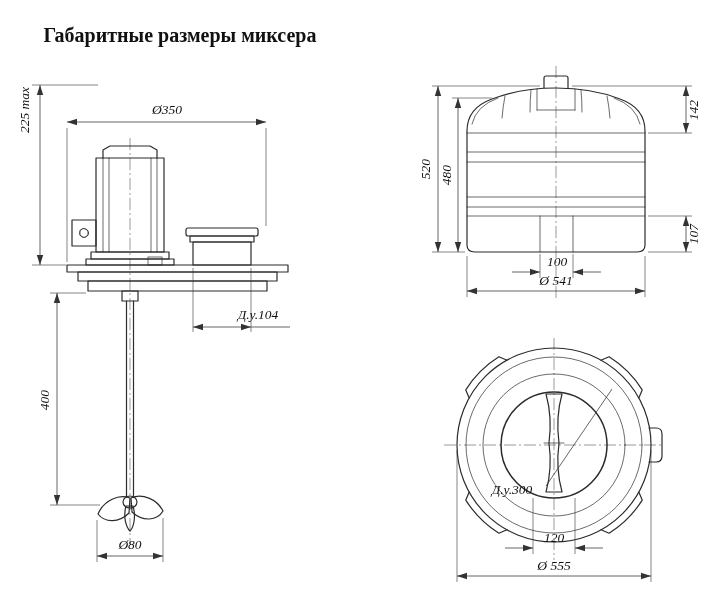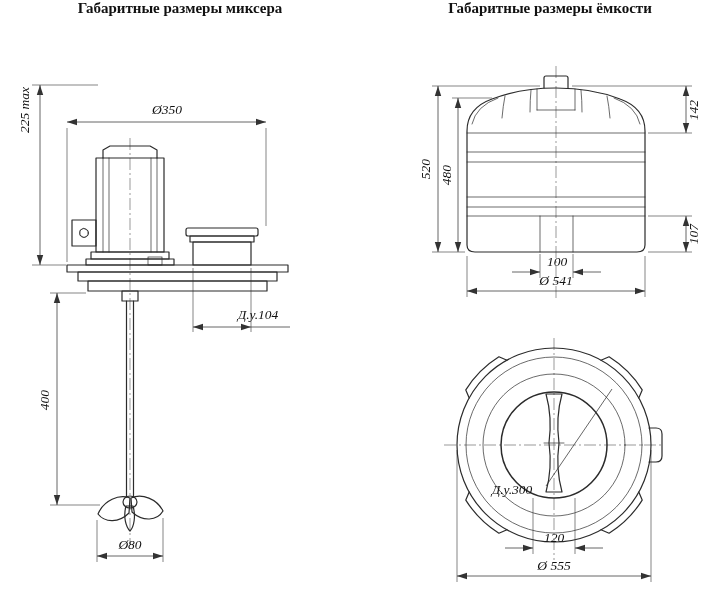--- a/index.html
+++ b/index.html
@@ -1,36 +1,35 @@
 <!DOCTYPE html>
 <html><head>
 <meta charset="utf-8">
 <style>
   html,body{margin:0;padding:0;background:#ffffff;}
   .canvas{position:relative;width:725px;height:600px;background:#ffffff;overflow:hidden;
           font-family:"Liberation Serif",serif;}
-  .title{position:absolute;top:0;text-align:center;font-weight:bold;font-size:15px;color:#111;}
+  .title{position:absolute;top:24px;text-align:center;font-weight:bold;font-size:20px;color:#111;}
   .t-mixer{left:30px;width:300px;}
   .t-tank{left:400px;width:300px;}
   svg{position:absolute;left:0;top:0;}
   .outline{fill:none;stroke:#2b2b2b;stroke-width:1.2;stroke-linecap:round;stroke-linejoin:round;}
   .thin{fill:none;stroke:#2b2b2b;stroke-width:0.7;stroke-linecap:round;}
   .bold{fill:none;stroke:#2b2b2b;stroke-width:1.5;}
   .dim{fill:none;stroke:#333;stroke-width:0.75;}
   .ext{fill:none;stroke:#333;stroke-width:0.6;}
   .cl{fill:none;stroke:#555;stroke-width:0.6;stroke-dasharray:12 3 2 3;}
   text.dt{font-family:"Liberation Serif",serif;font-style:italic;font-size:13.5px;fill:#111;}
 </style>
 </head>
 <body>
 
 <div class="canvas">
 
   <div class="title t-mixer">Габаритные размеры миксера</div>
-  <div class="title t-tank">Габаритные размеры ёмкости</div>
 
   <svg width="725" height="600" viewBox="0 0 725 600">
     <defs>
       <marker id="ae" markerWidth="11" markerHeight="8" refX="10" refY="4" orient="auto" markerUnits="userSpaceOnUse">
         <path d="M0,0.8 L10,4 L0,7.2 Z" fill="#333"></path>
       </marker>
       <marker id="as" markerWidth="11" markerHeight="8" refX="0" refY="4" orient="auto" markerUnits="userSpaceOnUse">
         <path d="M10,0.8 L0,4 L10,7.2 Z" fill="#333"></path>
       </marker>
     </defs>

